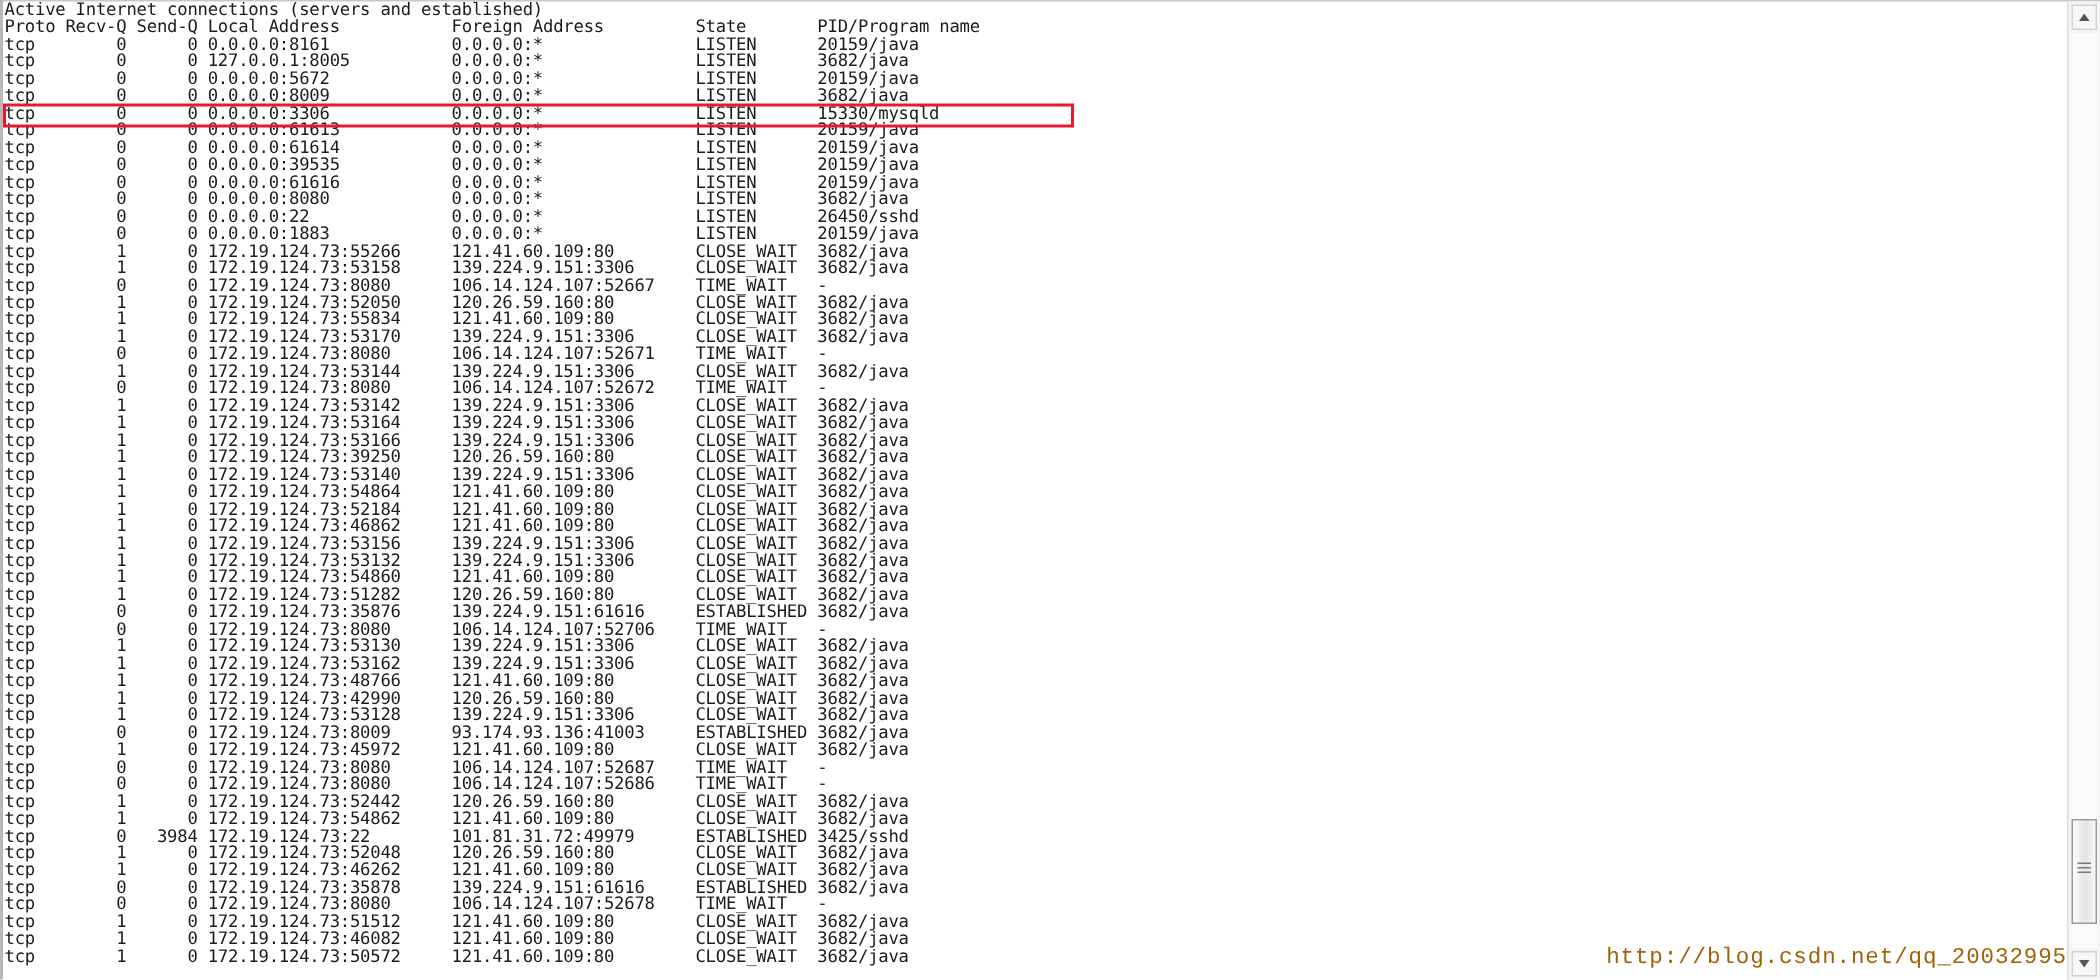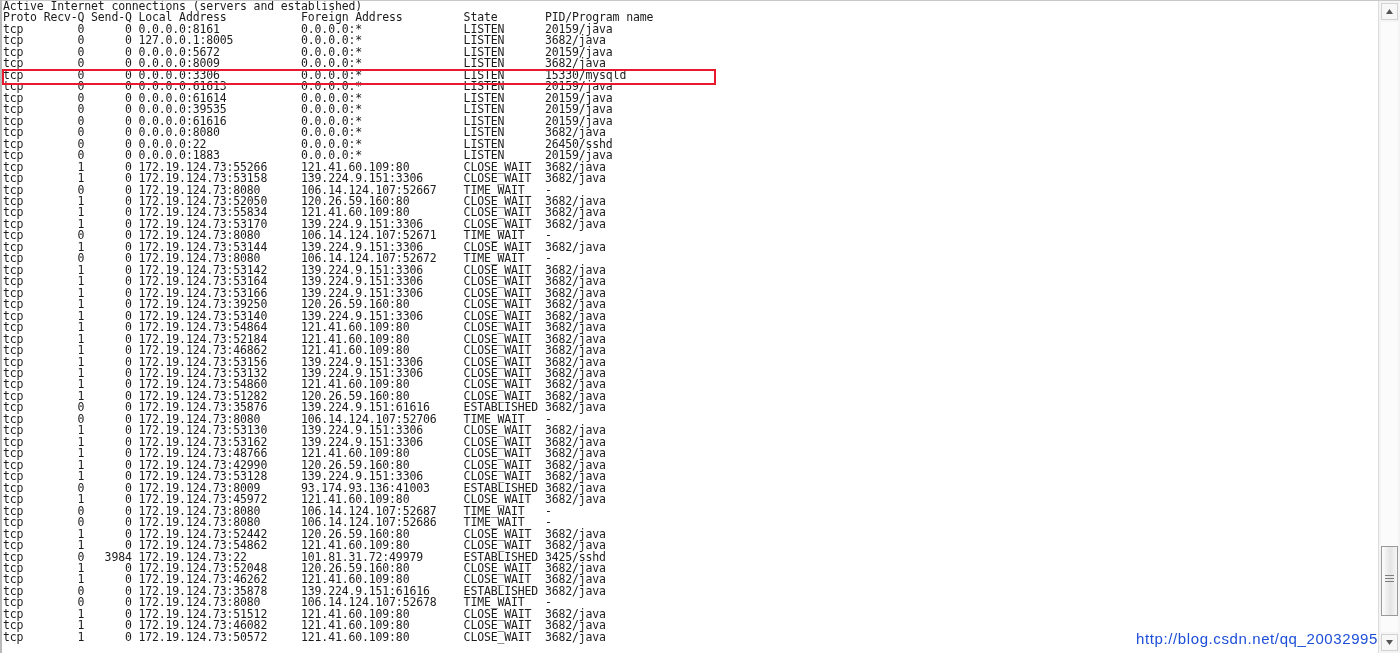--- a/index.html
+++ b/index.html
@@ -66,23 +66,23 @@
     border: 2px solid #e8192c;
     box-sizing: border-box;
     pointer-events: none;
   }
 
   
   #watermark {
     position: absolute;
     right: 22px;
     bottom: 6px;
-    font-family: Liberation Sans, sans-serif;
+    font-family: Liberation Mono, monospace;
     font-size: 15px;
-    color: #1d4ed8;
+    color: #a16207;
     letter-spacing: 0.6px;
     white-space: nowrap;
     margin-left: 29px;
   }
 
   
   #vertical-scrollbar {
     position: absolute;
     top: 1px;
     right: 0;

